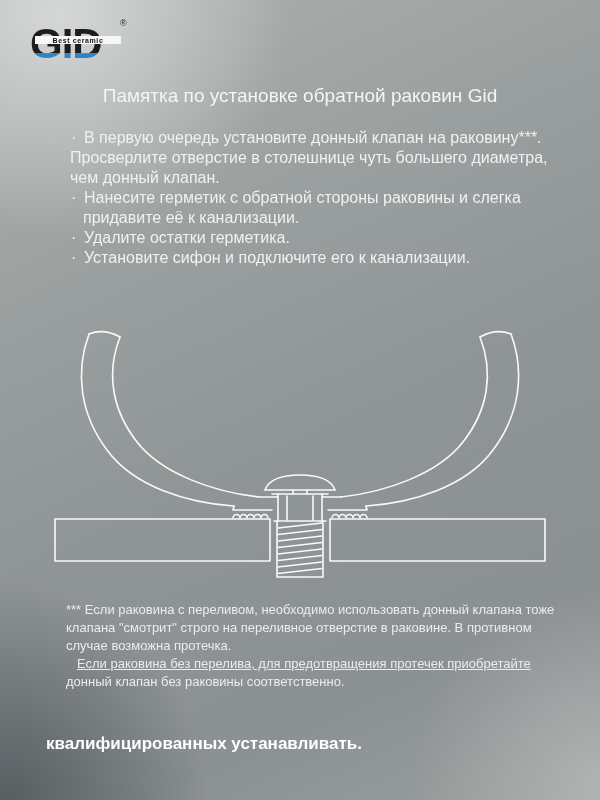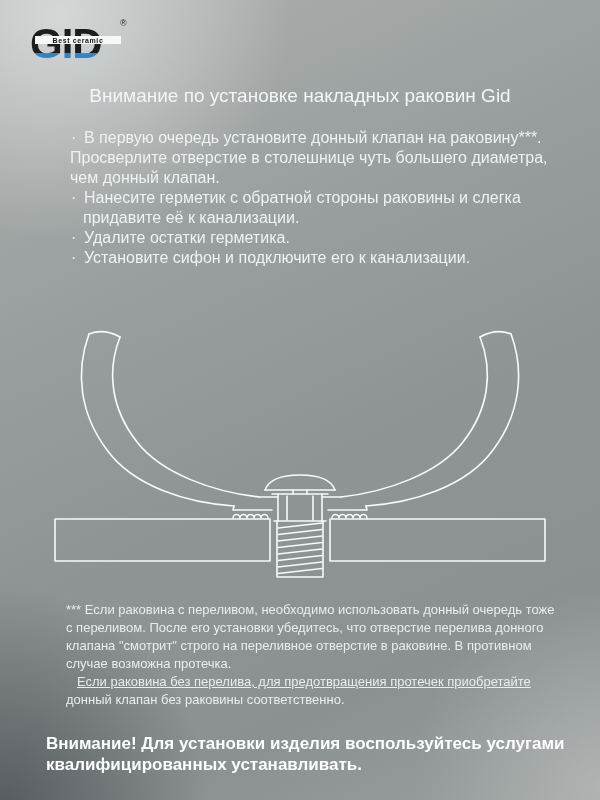--- a/index.html
+++ b/index.html
@@ -58,21 +58,21 @@
 
   <div class="logo">
     <div class="logo-txt logo-black">GID</div>
     <div class="logo-txt logo-blue">GID</div>
     <div class="logo-band">
       <span>Best ceramic</span>
     </div>
     <div class="logo-reg">®</div>
   </div>
 
-  <div class="title">Внимание по установке накладных раковин Gid</div>
+  <div class="title">Памятка по установке обратной раковин Gid</div>
 
   <div class="instructions">
       <div class="iline"><span class="dot">·</span>В первую очередь установите донный клапан на раковину***.</div>
       <div class="iline">Просверлите отверстие в столешнице чуть большего диаметра,</div>
       <div class="iline">чем донный клапан.</div>
       <div class="iline"><span class="dot">·</span>Нанесите герметик с обратной стороны раковины и слегка</div>
       <div class="iline cont">придавите её к канализации.</div>
       <div class="iline"><span class="dot">·</span>Удалите остатки герметика.</div>
       <div class="iline"><span class="dot">·</span>Установите сифон и подключите его к канализации.</div>
     </div>
@@ -110,26 +110,24 @@
       <line x1="278" y1="560.5" x2="322" y2="555.5"></line>
       <line x1="278" y1="567" x2="322" y2="562"></line>
       <line x1="278" y1="573.5" x2="322" y2="568.5"></line>
     </g>
 
     <rect x="55" y="519" width="215" height="42"></rect>
     <rect x="330" y="519" width="215" height="42"></rect>
   </svg>
 
   <div class="footnote">
-      <div class="fline">*** Если раковина с переливом, необходимо использовать донный очередь тоже</div>
-      <div class="fline">с переливом. После его установки убедитесь, что отверстие перелива донного</div>
+      <div class="fline">*** Если раковина с переливом, необходимо использовать донный клапана тоже</div>
       <div class="fline">клапана "смотрит" строго на переливное отверстие в раковине. В противном</div>
       <div class="fline">случае возможна протечка.</div>
       <div class="fline ind">Если раковина без перелива, для предотвращения протечек приобретайте</div>
       <div class="fline">донный клапан без раковины соответственно.</div>
     </div>
 
   <div class="warning">
-      <div class="wline">Внимание! Для установки изделия воспользуйтесь услугами</div>
       <div class="wline">квалифицированных устанавливать.</div>
     </div>
 
 </div>
 
 </body></html>

